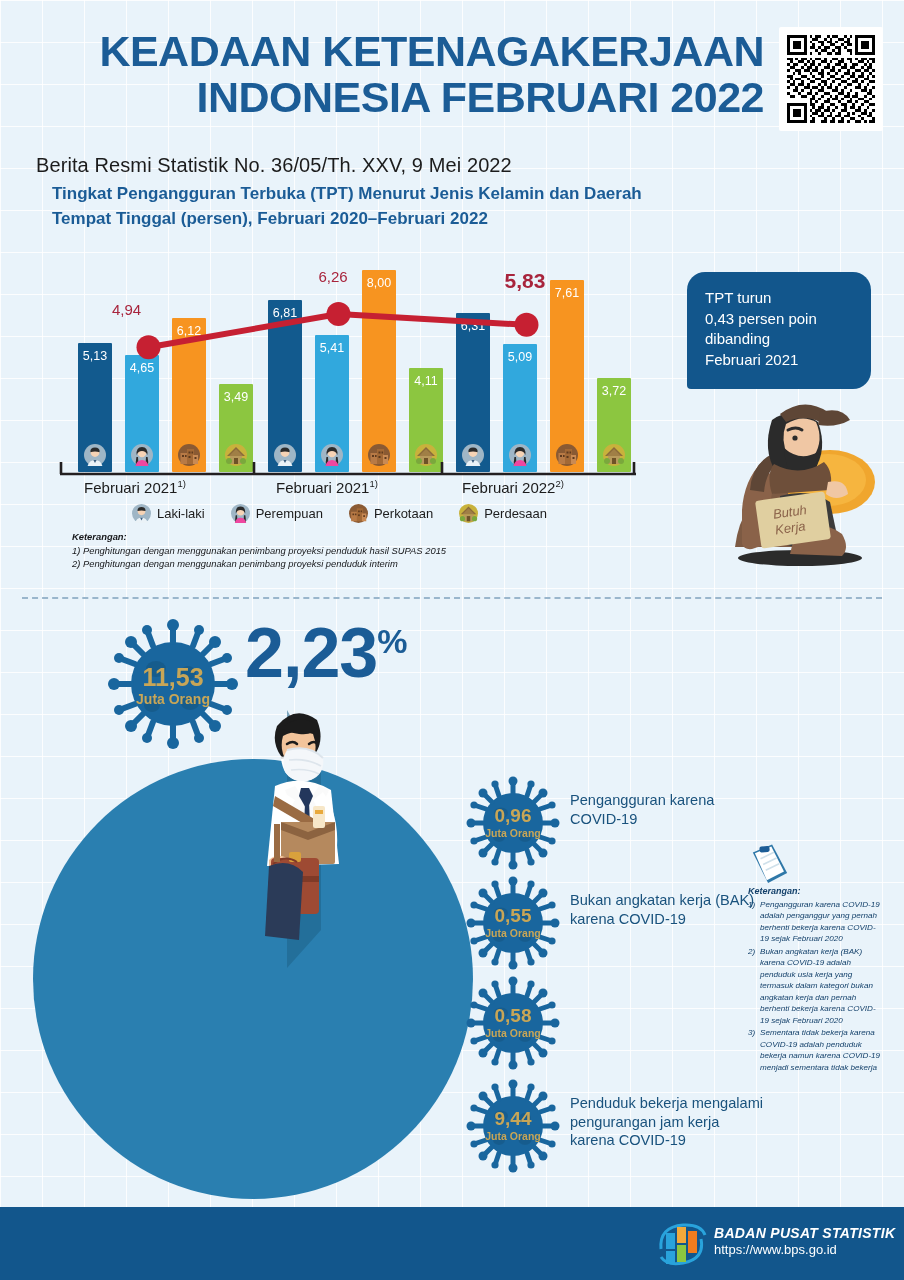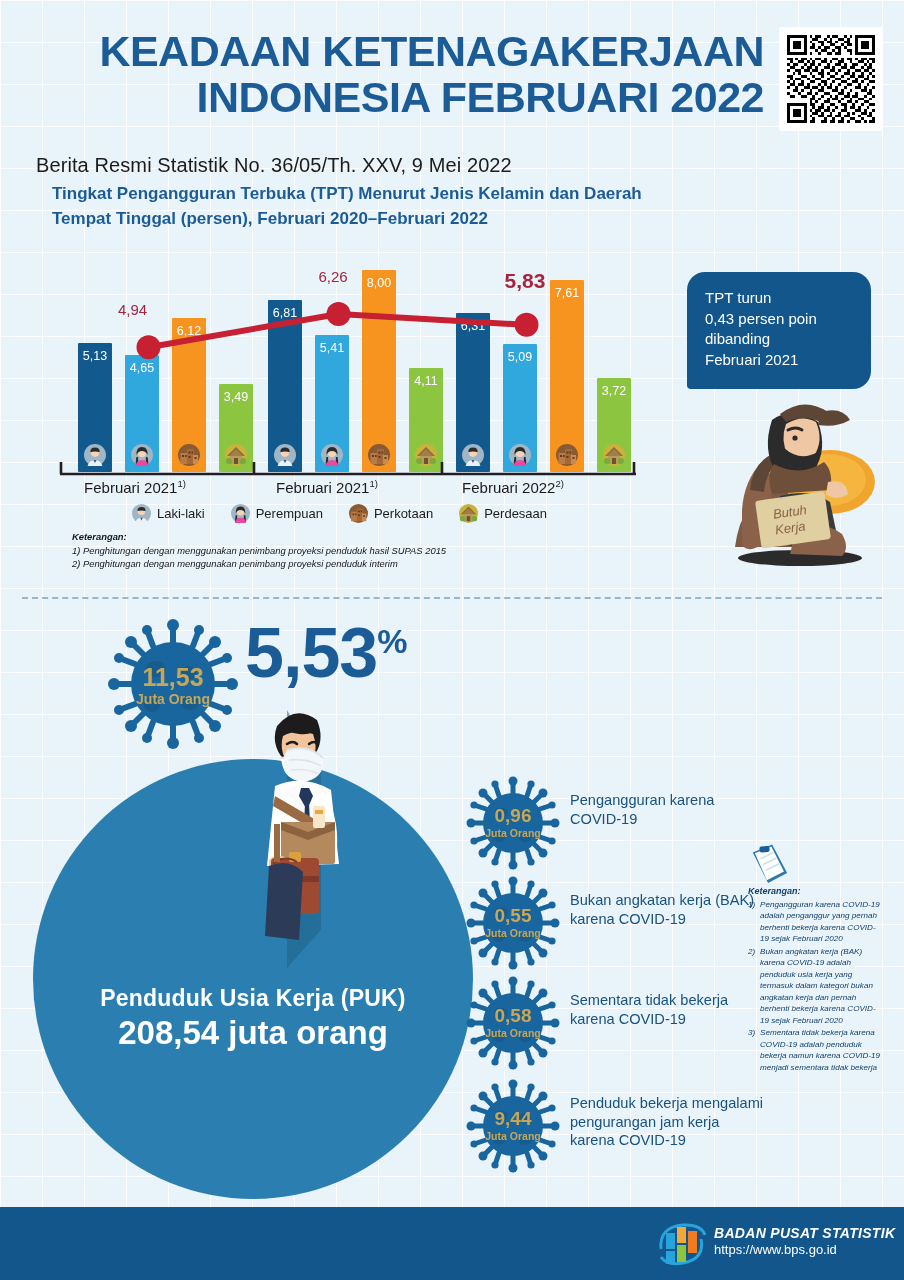--- a/index.html
+++ b/index.html
@@ -758,21 +758,21 @@
         <ellipse cx="50" cy="52" rx="10" ry="8"></ellipse>
           <ellipse cx="82" cy="56" rx="8" ry="7"></ellipse>
         <ellipse cx="46" cy="88" rx="8" ry="7"></ellipse>
           <ellipse cx="84" cy="86" rx="9" ry="7"></ellipse>
       </g>
     </svg>
     <div class="virus-num n1">11,53</div>
     <div class="virus-num n2">Juta Orang</div>
   </div>
 
-  <div id="big-pct"><span>5,53</span><span class="pc">%</span></div>
+  <div id="big-pct"><span>2,23</span><span class="pc">%</span></div>
 
 
   <div id="puk-circle"></div>
 
   <svg id="worker" viewBox="0 0 130 270">
     <path d="M62 10 L96 70 L96 230 L62 268 Z" fill="#1d6389" opacity=".55"></path>
     <path d="M52 26 q18 -22 40 -6 q8 20 -2 34 q-18 16 -34 2 q-10 -14 -4 -30 z" fill="#1c1c1c"></path>
     <path d="M58 36 q14 -8 30 -2 q6 16 -2 28 q-14 12 -24 0 q-8 -12 -4 -26 z" fill="#f2c49b"></path>
     <path d="M56 28 q20 -16 38 -2 q-6 10 -20 8 q-12 -2 -18 -6 z" fill="#1c1c1c"></path>
     <path d="M62 44 q6 -4 10 0" stroke="#1c1c1c" stroke-width="2.5" fill="none" stroke-linecap="round"></path>
@@ -797,24 +797,20 @@
     <rect x="62" y="182" width="10" height="10" rx="2" fill="#d9a13c"></rect>
     <path d="M48 164 q12 -10 24 -2" stroke="#7f3a27" stroke-width="2" fill="none"></path>
     <path d="M52 162 l0 -38" stroke="#9a6b43" stroke-width="6" fill="none"></path>
     <path d="M44 166 q20 -8 34 6 l-4 68 l-34 -4 z" fill="#2b3b58"></path>
     <path d="M62 50 q22 -6 36 8 q2 16 -12 22 q-18 4 -26 -8 q-4 -12 2 -22 z" fill="#f4f7fa"></path>
     <path d="M62 50 q22 -6 36 8" stroke="#dde5ec" stroke-width="2" fill="none"></path>
     <path d="M64 60 q18 -2 32 6" stroke="#dde5ec" stroke-width="1.6" fill="none"></path>
     <path d="M66 70 q16 -2 28 4" stroke="#dde5ec" stroke-width="1.6" fill="none"></path>
   </svg>
 
-  <div id="puk-text">
-    <div class="l1">Penduduk Usia Kerja (PUK)</div>
-    <div class="l2">208,54 juta orang</div>
-  </div>
 
   <div id="stat-rows">
       <div class="stat-row" style="top: 775px;">
         <div class="stat-virus">
           <svg viewBox="0 0 96 96" style="position:absolute;inset:0">
             <g fill="#19669e">
               <circle cx="48" cy="48" r="30"></circle>
               <g stroke="#19669e" stroke-width="5" stroke-linecap="round">
                 <line x1="48" y1="18" x2="48" y2="6"></line>
                 <line x1="48" y1="78" x2="48" y2="90"></line>
@@ -957,21 +953,20 @@
             <g fill="#15547f" opacity=".5">
               <ellipse cx="36" cy="38" rx="7" ry="5.5"></ellipse>
               <ellipse cx="60" cy="40" rx="6" ry="5"></ellipse>
               <ellipse cx="34" cy="62" rx="6" ry="5"></ellipse>
               <ellipse cx="60" cy="62" rx="6.5" ry="5"></ellipse>
             </g>
           </svg>
           <div class="n1">0,58</div>
           <div class="n2">Juta Orang</div>
         </div>
-        <div class="stat-label">Sementara tidak bekerja karena COVID-19</div>
       </div>
       <div class="stat-row" style="top: 1078px;">
         <div class="stat-virus">
           <svg viewBox="0 0 96 96" style="position:absolute;inset:0">
             <g fill="#19669e">
               <circle cx="48" cy="48" r="30"></circle>
               <g stroke="#19669e" stroke-width="5" stroke-linecap="round">
                 <line x1="48" y1="18" x2="48" y2="6"></line>
                 <line x1="48" y1="78" x2="48" y2="90"></line>
                 <line x1="18" y1="48" x2="6" y2="48"></line>
@@ -1058,16 +1053,16 @@
       <rect x="22" y="6" width="9" height="16" fill="#f2a93b"></rect>
       <rect x="22" y="24" width="9" height="17" fill="#8cc640"></rect>
       <rect x="33" y="10" width="9" height="22" fill="#f07c1f"></rect>
     </svg>
     <div id="bps-text">
       <div class="t1">BADAN PUSAT STATISTIK</div>
       <div class="t2">https://www.bps.go.id</div>
     </div>
   </div>
 
-<div class="line-lbl" style="left: 118px; top: 301.311px;">4,94</div>
+<div class="line-lbl" style="left: 112px; top: 301.311px;">4,94</div>
     <div class="line-lbl" style="left: 318.5px; top: 267.994px;">6,26</div>
     <div class="line-lbl big" style="left: 504.5px; top: 268.847px;">5,83</div>
   </div>
 
 </body></html>

